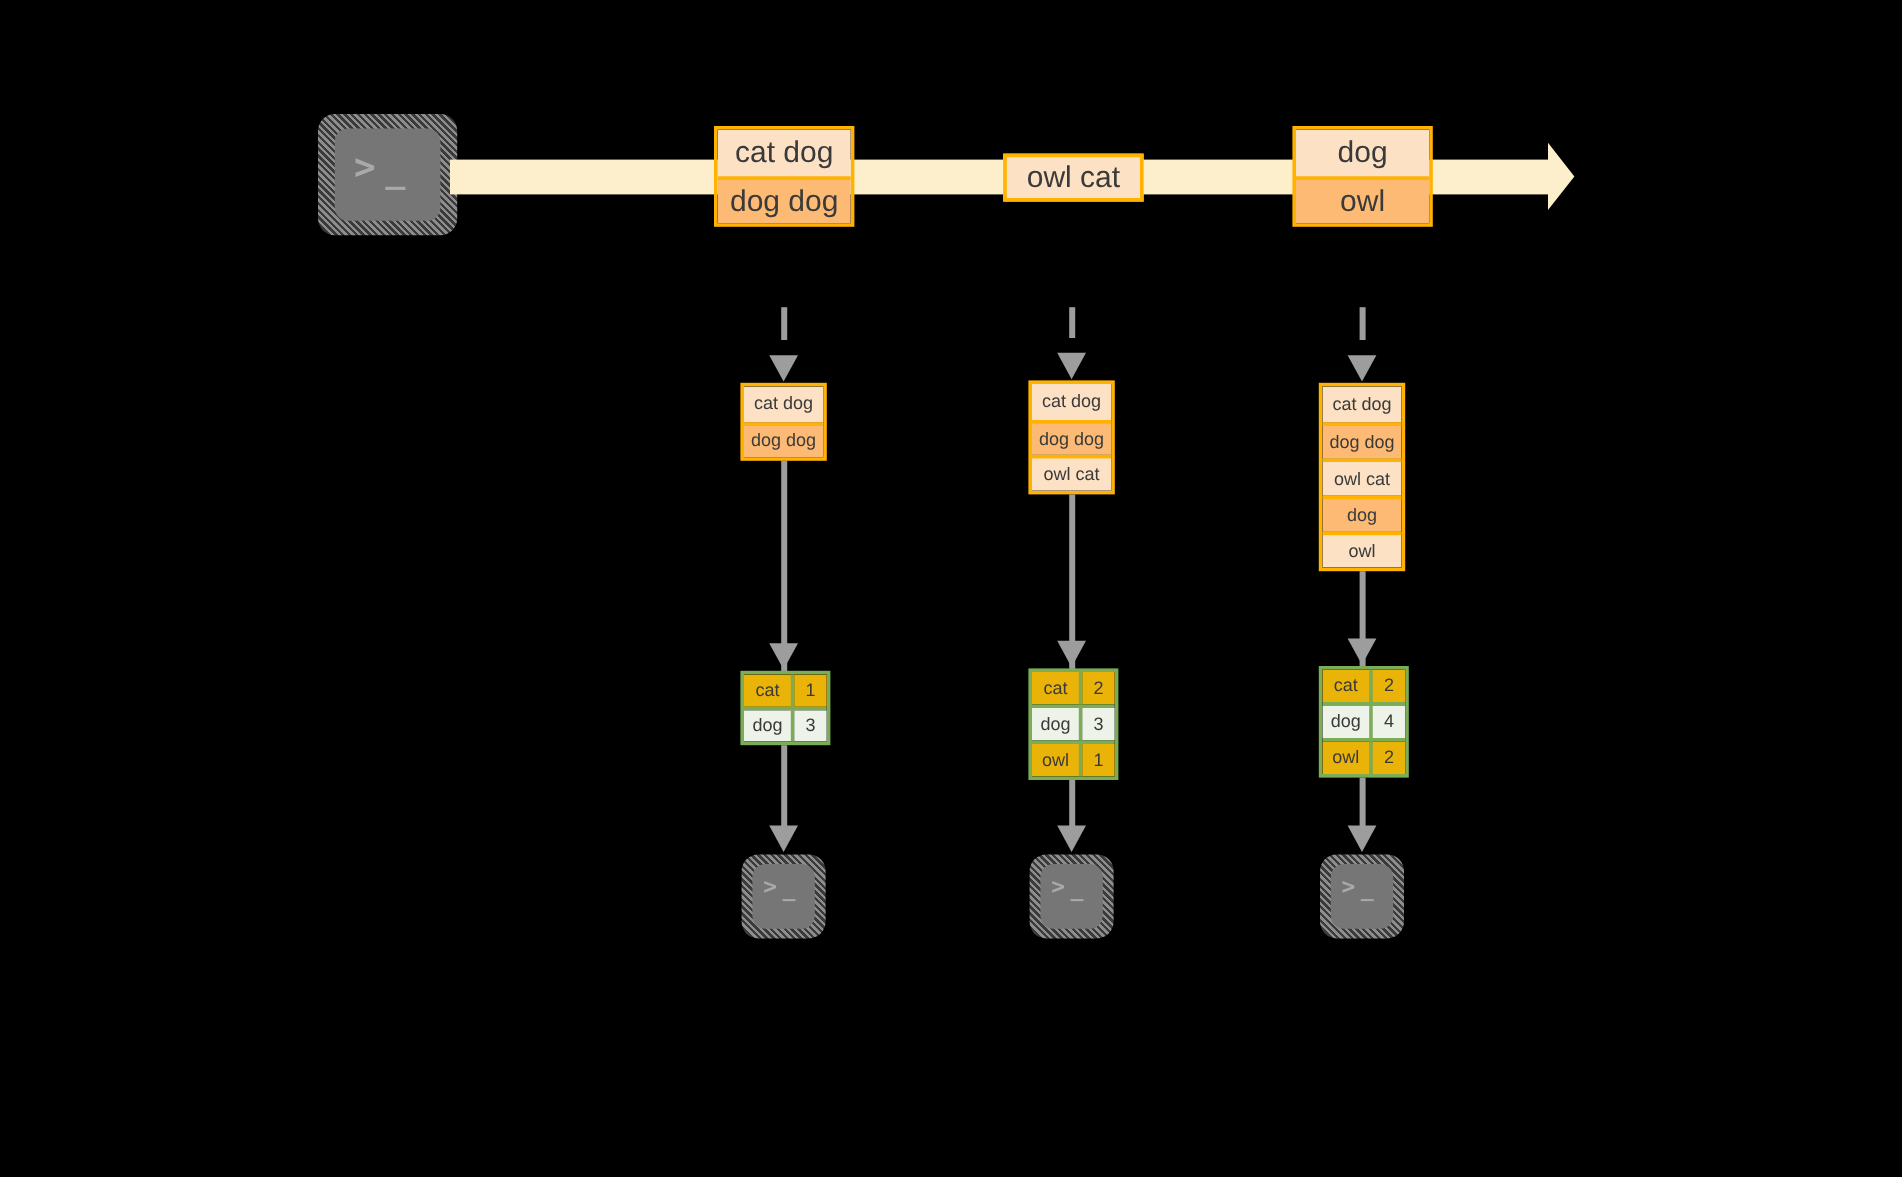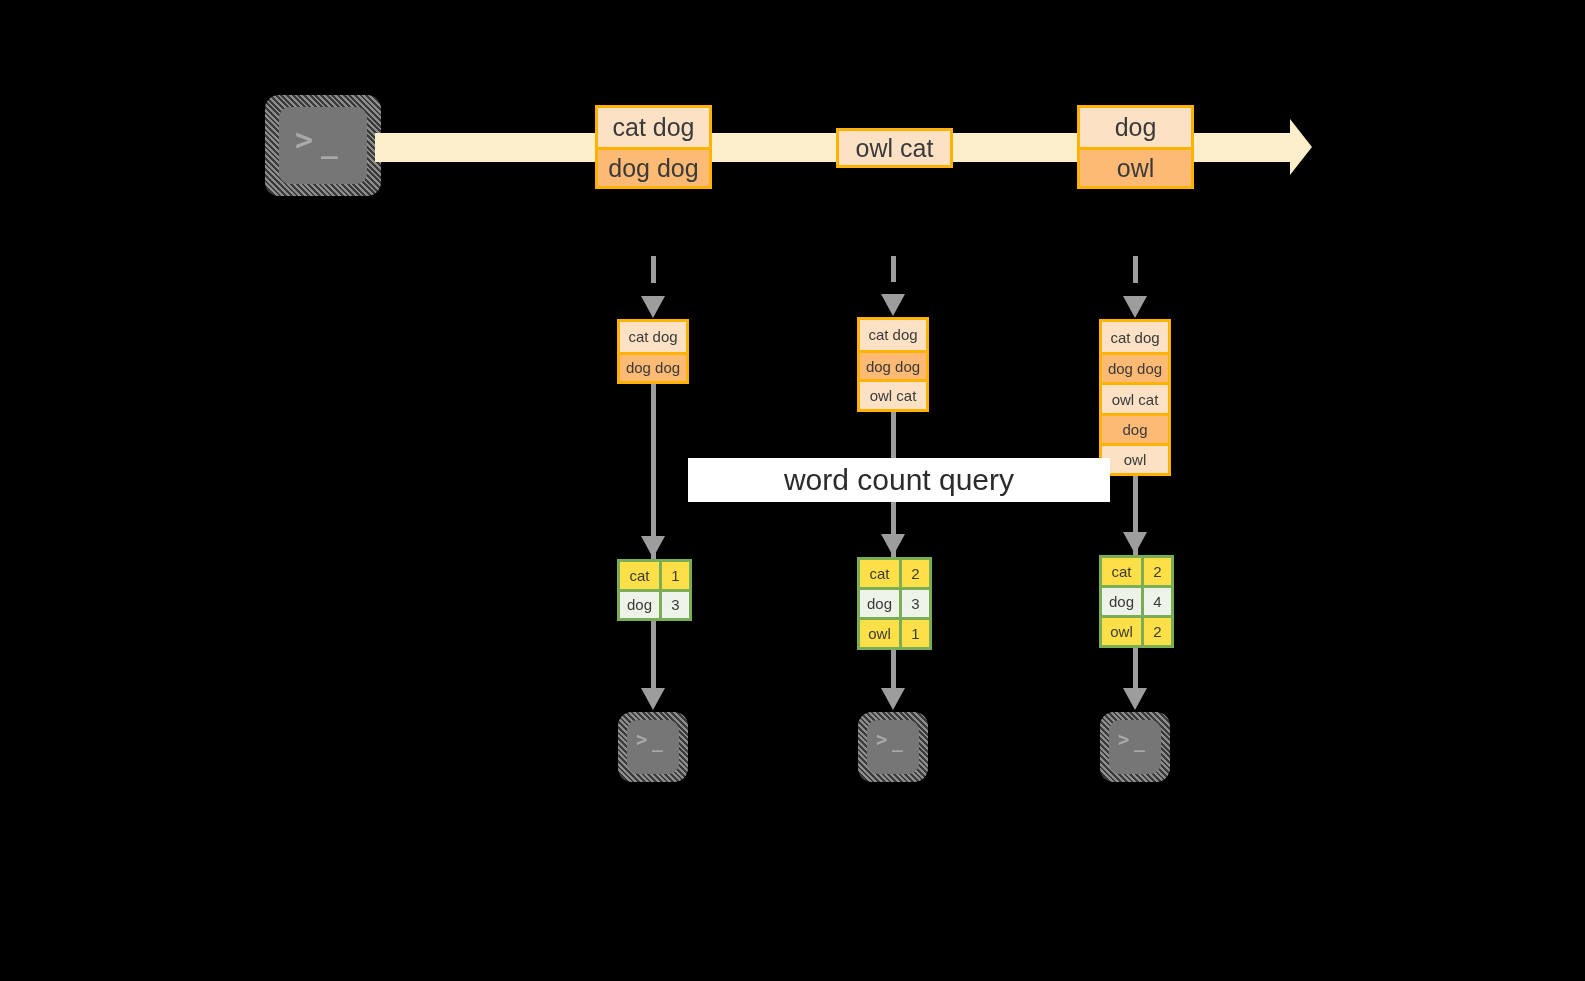--- a/index.html
+++ b/index.html
@@ -63,21 +63,21 @@
   .tbl .trow + .trow{border-top:3px solid #7aad56;}
   .tbl .tk{
     display:flex;align-items:center;justify-content:center;
     color:#3a3a3a;box-sizing:border-box;
     border-right:3px solid #7aad56;
   }
   .tbl .tv{
     display:flex;align-items:center;justify-content:center;
     color:#3a3a3a;box-sizing:border-box;
   }
-  .g-a{background:#fde047;}
+  .g-a{background:#eab308;}
   .g-b{background:#eef3ea;}
 
   
   .vline{position:absolute;width:5px;background:#9d9d9d;}
   .vdash{position:absolute;width:5px;
     background:linear-gradient(to bottom,#9d9d9d 0 62%,transparent 62% 100%);}
   .vhead{position:absolute;width:0;height:0;
     border-left:12px solid transparent;
     border-right:12px solid transparent;
     border-top:22px solid #9d9d9d;}
@@ -216,15 +216,14 @@
   <div class="vline" style="left:1133px;top:648px;height:44px;"></div>
   <div class="vhead" style="left:1123px;top:688px;"></div>
 
   <div class="term" style="left:1100px;top:712px;width:70px;height:70px;">
     <div class="hatch"></div>
     <div class="inner" style="left:9px;top:8px;right:9px;bottom:8px;"></div>
     <div class="glyph gt" style="left:18px;top:18px;font-size:19px;">&gt;</div>
     <div class="glyph us" style="left:34px;top:21px;font-size:18px;">_</div>
   </div>
 
-  <div class="qlabel" style="left:688px;top:458px;width:422px;height:44px;font-size:30px;">word count query</div>
 
 </div>
 
 </body></html>

